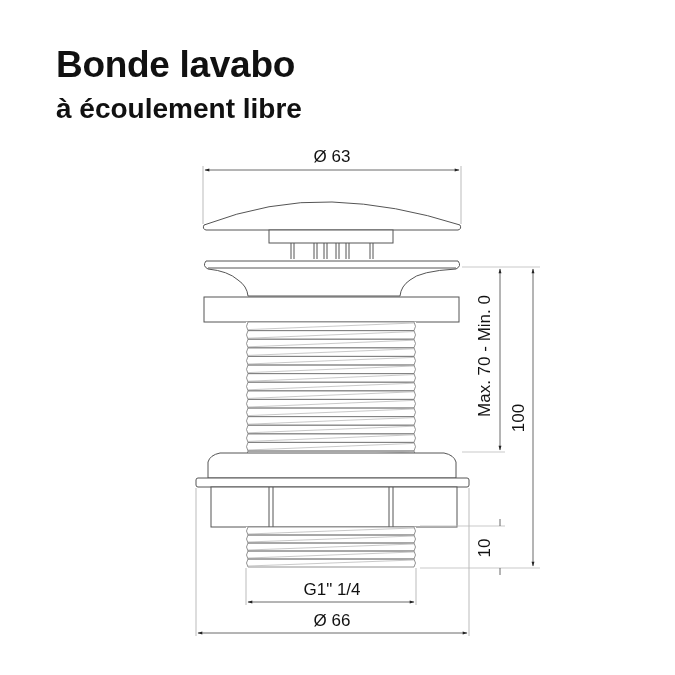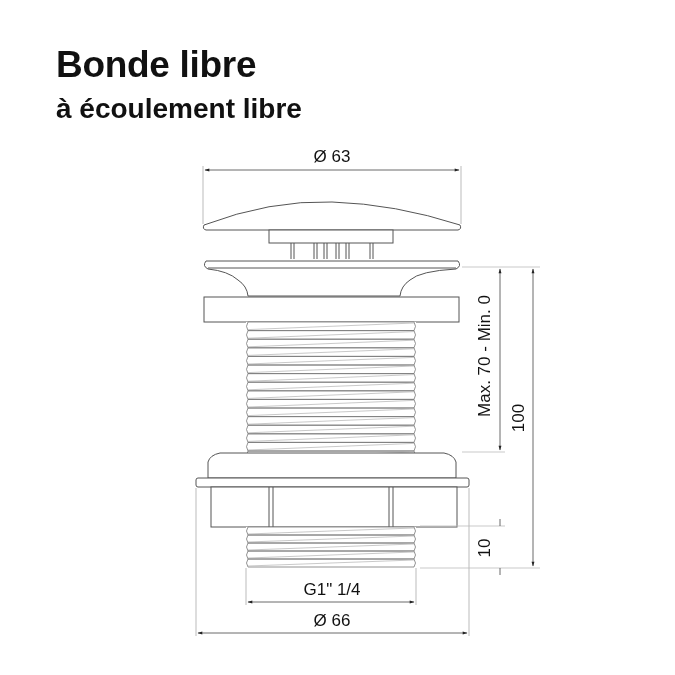--- a/index.html
+++ b/index.html
@@ -5,21 +5,21 @@
   html, body { margin:0; padding:0; background:#ffffff; }
   body { width:675px; height:675px; position:relative; overflow:hidden; font-family:"Liberation Sans", sans-serif; }
   .title { position:absolute; left:56px; top:46px; font-size:37px; font-weight:bold; color:#111; line-height:1; white-space:nowrap; letter-spacing:-0.3px; }
   .subtitle { position:absolute; left:56px; top:95px; font-size:28px; font-weight:bold; color:#111; line-height:1; white-space:nowrap;text-align:center; }
   svg { position:absolute; left:0; top:0; }
   .dimtext { font-family:"Liberation Sans", sans-serif; font-size:17px; fill:#111; }
 </style>
 </head>
 <body>
 
-<div class="title">Bonde libre</div>
+<div class="title">Bonde lavabo</div>
 <div class="subtitle">à écoulement libre</div>
 
 <svg width="675" height="675" viewBox="0 0 675 675">
   <defs>
     <marker id="arr" viewBox="0 0 10 10" refX="9" refY="5" markerWidth="8" markerHeight="6" orient="auto-start-reverse">
       <path d="M0,2 L10,5 L0,8 z" fill="#222"></path>
     </marker>
   </defs>
 
   <g fill="none" stroke="#555" stroke-width="1">

